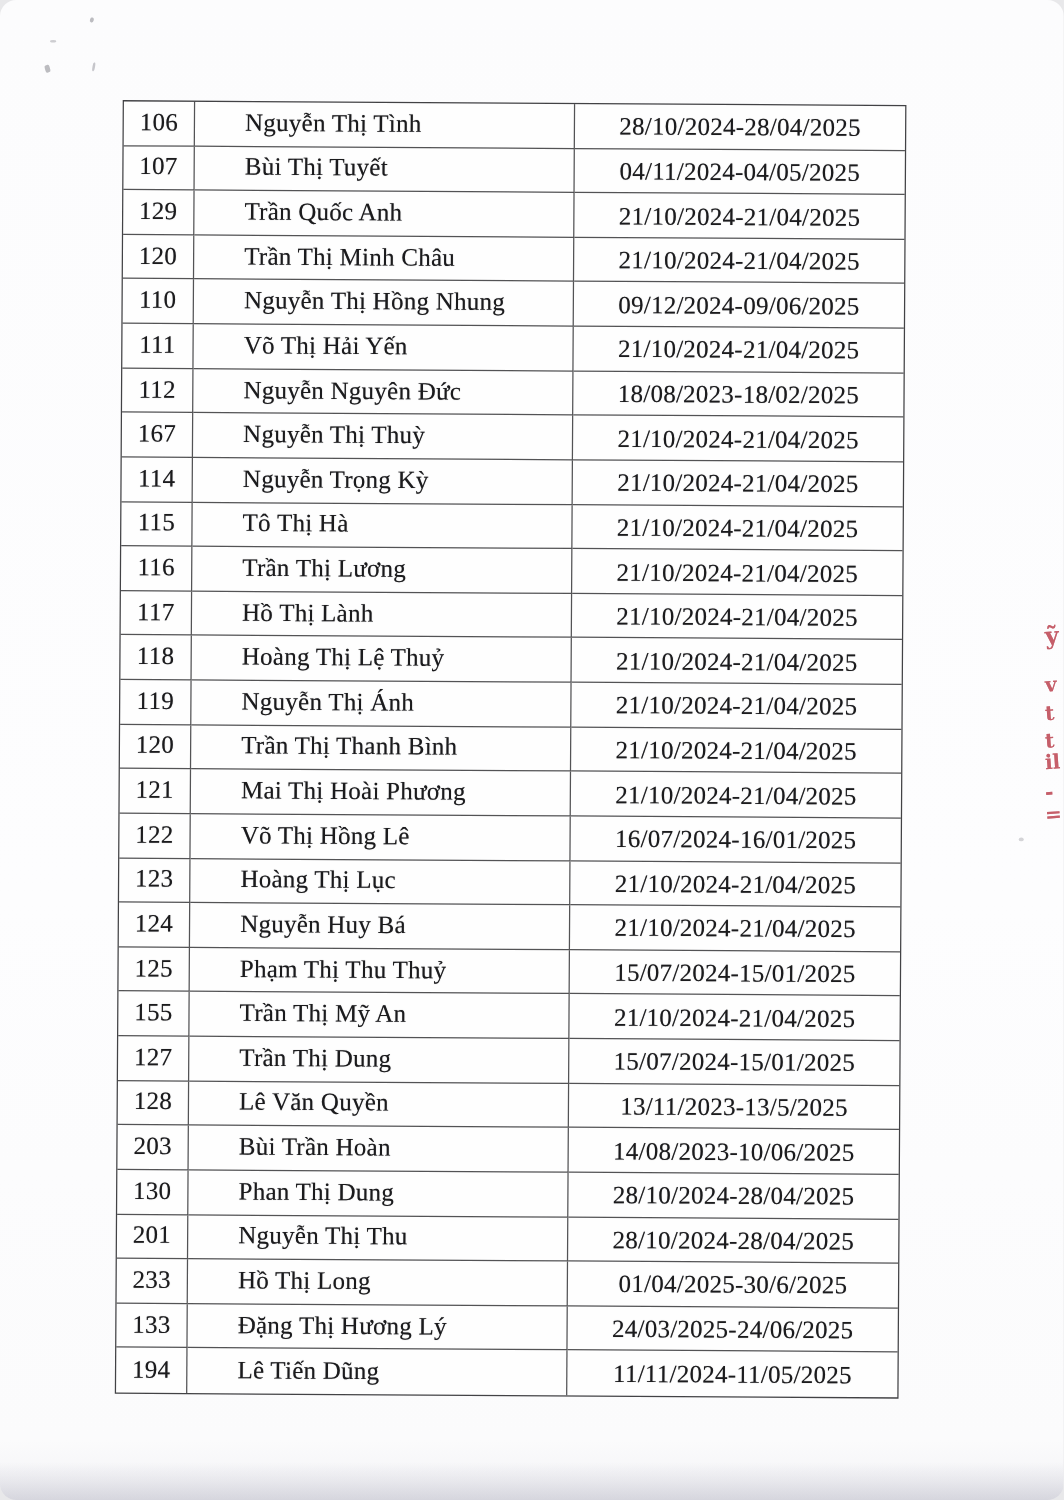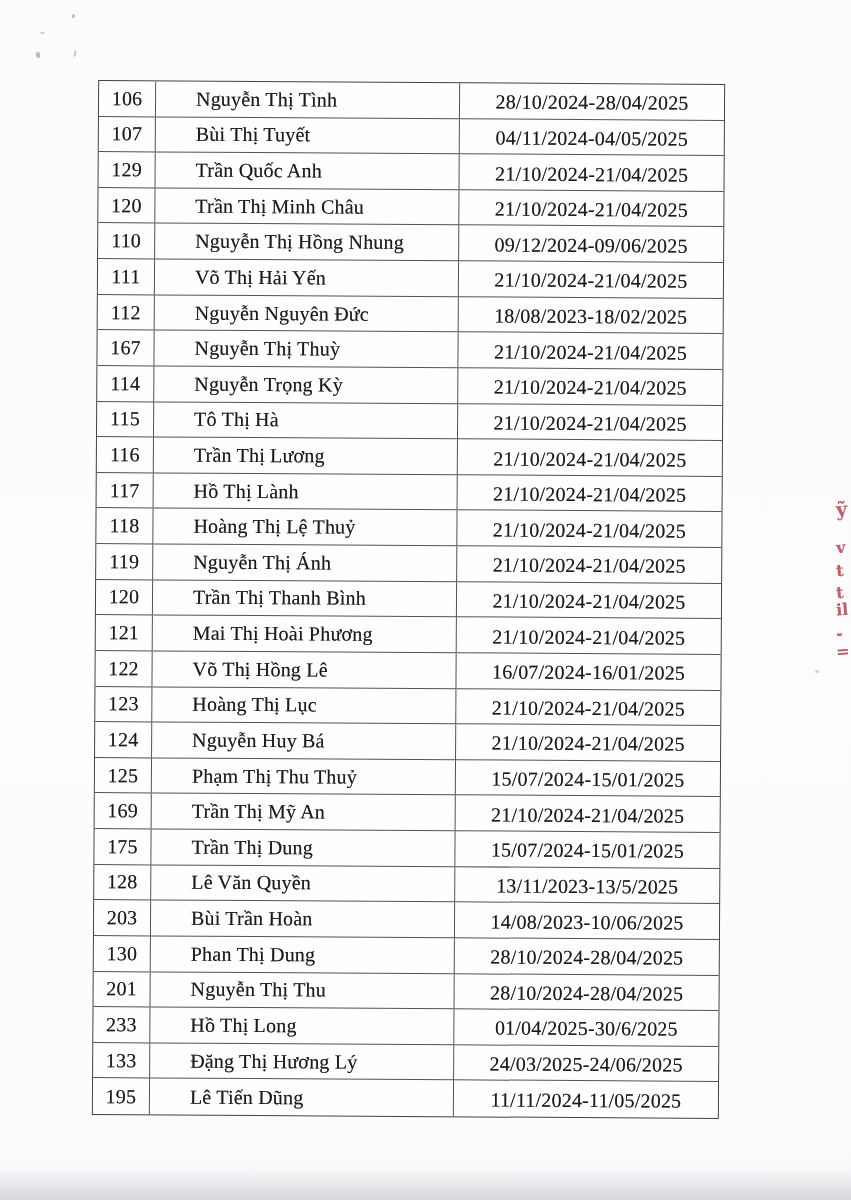--- a/index.html
+++ b/index.html
@@ -8,20 +8,21 @@
     background: #e8e8ea;
   }
   .page {
     position: relative;
     width: 851px;
     height: 1200px;
     overflow: hidden;
     background: linear-gradient(180deg, #fcfcfd 0%, #fdfdfe 60%, #fbfbfc 96%, #f2f2f5 100%);
     font-family: "Liberation Serif", "DejaVu Serif", serif;
     color: #1b1b1d;
+    border-radius: 13px;
   }
 
   
   .scan-table {
     position: absolute;
     left: 95px;
     top: 82px;
     width: 627px;
     height: 1035px;
     transform: rotate(0.35deg);
@@ -177,25 +178,25 @@
   <div class="cell period">21/10/2024-21/04/2025</div>
 
   <div class="cell no">124</div>
   <div class="cell name">Nguyễn Huy Bá</div>
   <div class="cell period">21/10/2024-21/04/2025</div>
 
   <div class="cell no">125</div>
   <div class="cell name">Phạm Thị Thu Thuỷ</div>
   <div class="cell period">15/07/2024-15/01/2025</div>
 
-  <div class="cell no">169</div>
+  <div class="cell no">155</div>
   <div class="cell name">Trần Thị Mỹ An</div>
   <div class="cell period">21/10/2024-21/04/2025</div>
 
-  <div class="cell no">175</div>
+  <div class="cell no">127</div>
   <div class="cell name">Trần Thị Dung</div>
   <div class="cell period">15/07/2024-15/01/2025</div>
 
   <div class="cell no">128</div>
   <div class="cell name">Lê Văn Quyền</div>
   <div class="cell period">13/11/2023-13/5/2025</div>
 
   <div class="cell no">203</div>
   <div class="cell name">Bùi Trần Hoàn</div>
   <div class="cell period">14/08/2023-10/06/2025</div>
@@ -209,21 +210,21 @@
   <div class="cell period">28/10/2024-28/04/2025</div>
 
   <div class="cell no">233</div>
   <div class="cell name">Hồ Thị Long</div>
   <div class="cell period">01/04/2025-30/6/2025</div>
 
   <div class="cell no">133</div>
   <div class="cell name">Đặng Thị Hương Lý</div>
   <div class="cell period">24/03/2025-24/06/2025</div>
 
-  <div class="cell no">195</div>
+  <div class="cell no">194</div>
   <div class="cell name">Lê Tiến Dũng</div>
   <div class="cell period">11/11/2024-11/05/2025</div>
 </div>
 
   <div class="margin-marks">
       <div class="red-frag">ỹ</div>
       <div class="red-frag">v</div>
       <div class="red-frag">t</div>
       <div class="red-frag">t</div>
       <div class="red-frag">il</div>

